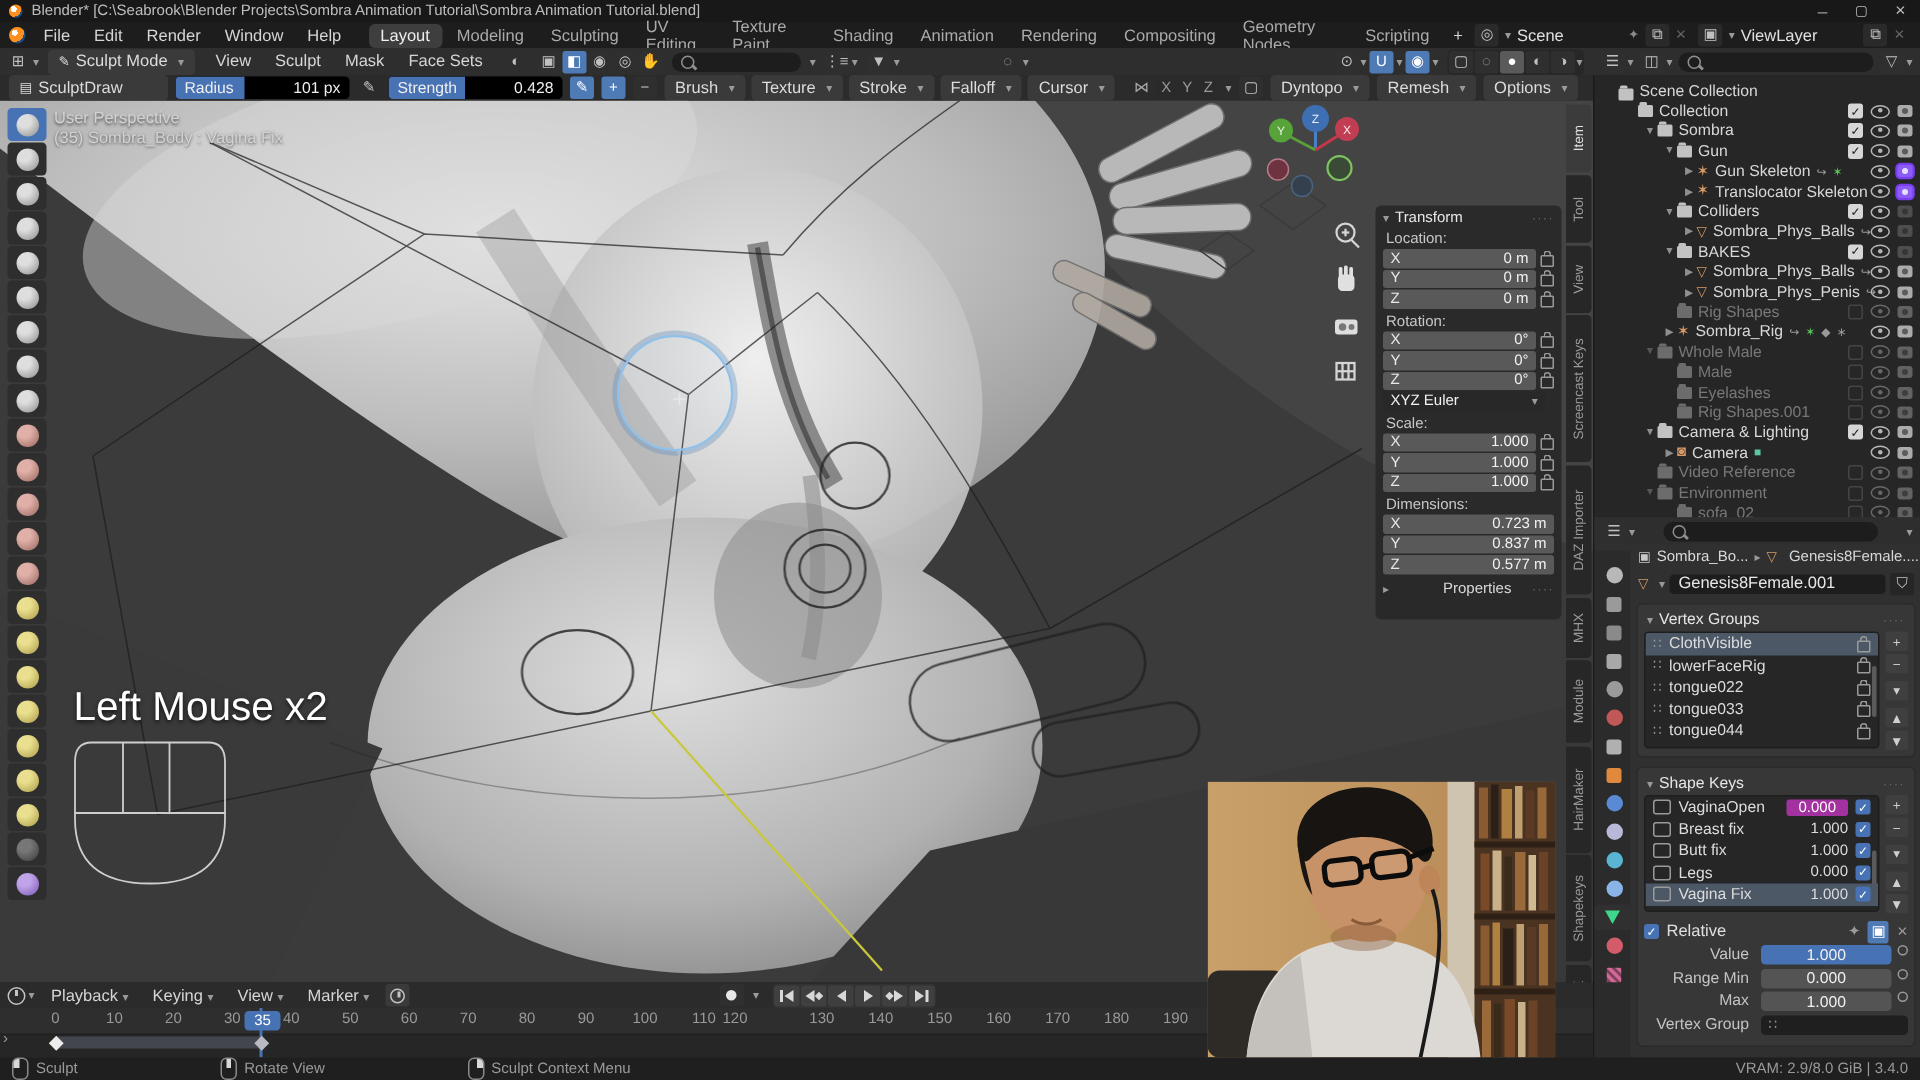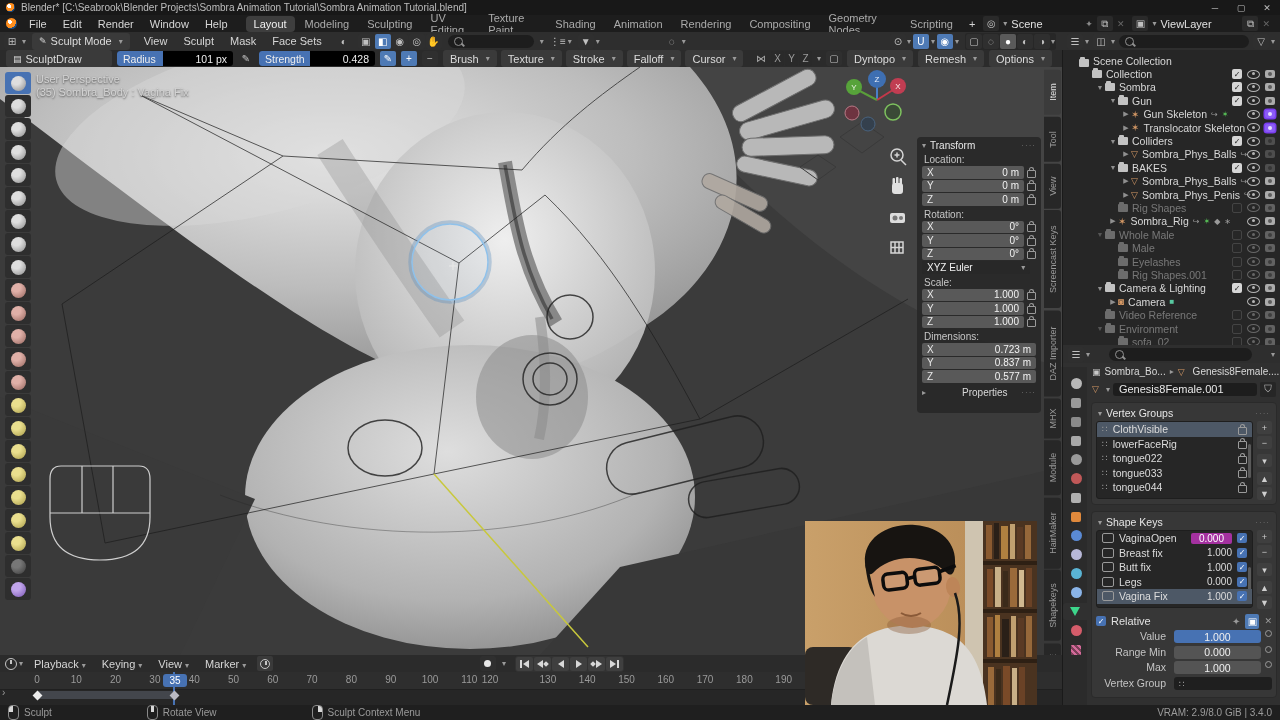--- a/index.html
+++ b/index.html
@@ -465,20 +465,21 @@
         </div>
         <div class="tool-btn">
           <span class="brush-ball" style="background: radial-gradient(circle at 35% 30%, rgb(119, 119, 119) 0px, rgb(119, 119, 119) 30%, rgb(58, 58, 58));"></span>
         </div>
         <div class="tool-btn">
           <span class="brush-ball" style="background: radial-gradient(circle at 35% 30%, rgb(192, 164, 234) 0px, rgb(192, 164, 234) 30%, rgb(122, 86, 180));"></span>
         </div>
       </div>
 
     <div class="abs" style="left:49px;top:390px;color:#fff;font-size:27px;line-height:29px;text-shadow:0 1px 3px rgba(0,0,0,.7);">
+      <div>Left Mouse x2</div>
       <svg width="104" height="96" viewBox="0 0 104 96" style="margin-top:8px;opacity:.85;">
         <path d="M12,1 H90 Q101,1 101,14 V52 Q101,95 51,95 Q1,95 1,52 V14 Q1,1 12,1 Z" fill="none" stroke="#e8e8e8" stroke-width="1.2"></path>
         <line x1="33" y1="1" x2="33" y2="48" stroke="#e8e8e8" stroke-width="1.2"></line>
         <line x1="64" y1="1" x2="64" y2="48" stroke="#e8e8e8" stroke-width="1.2"></line>
         <line x1="1" y1="48" x2="101" y2="48" stroke="#e8e8e8" stroke-width="1.2"></line>
       </svg>
     </div>
 
     <div id="npanel" class="abs">
       <div class="row" style="gap:4px;">

